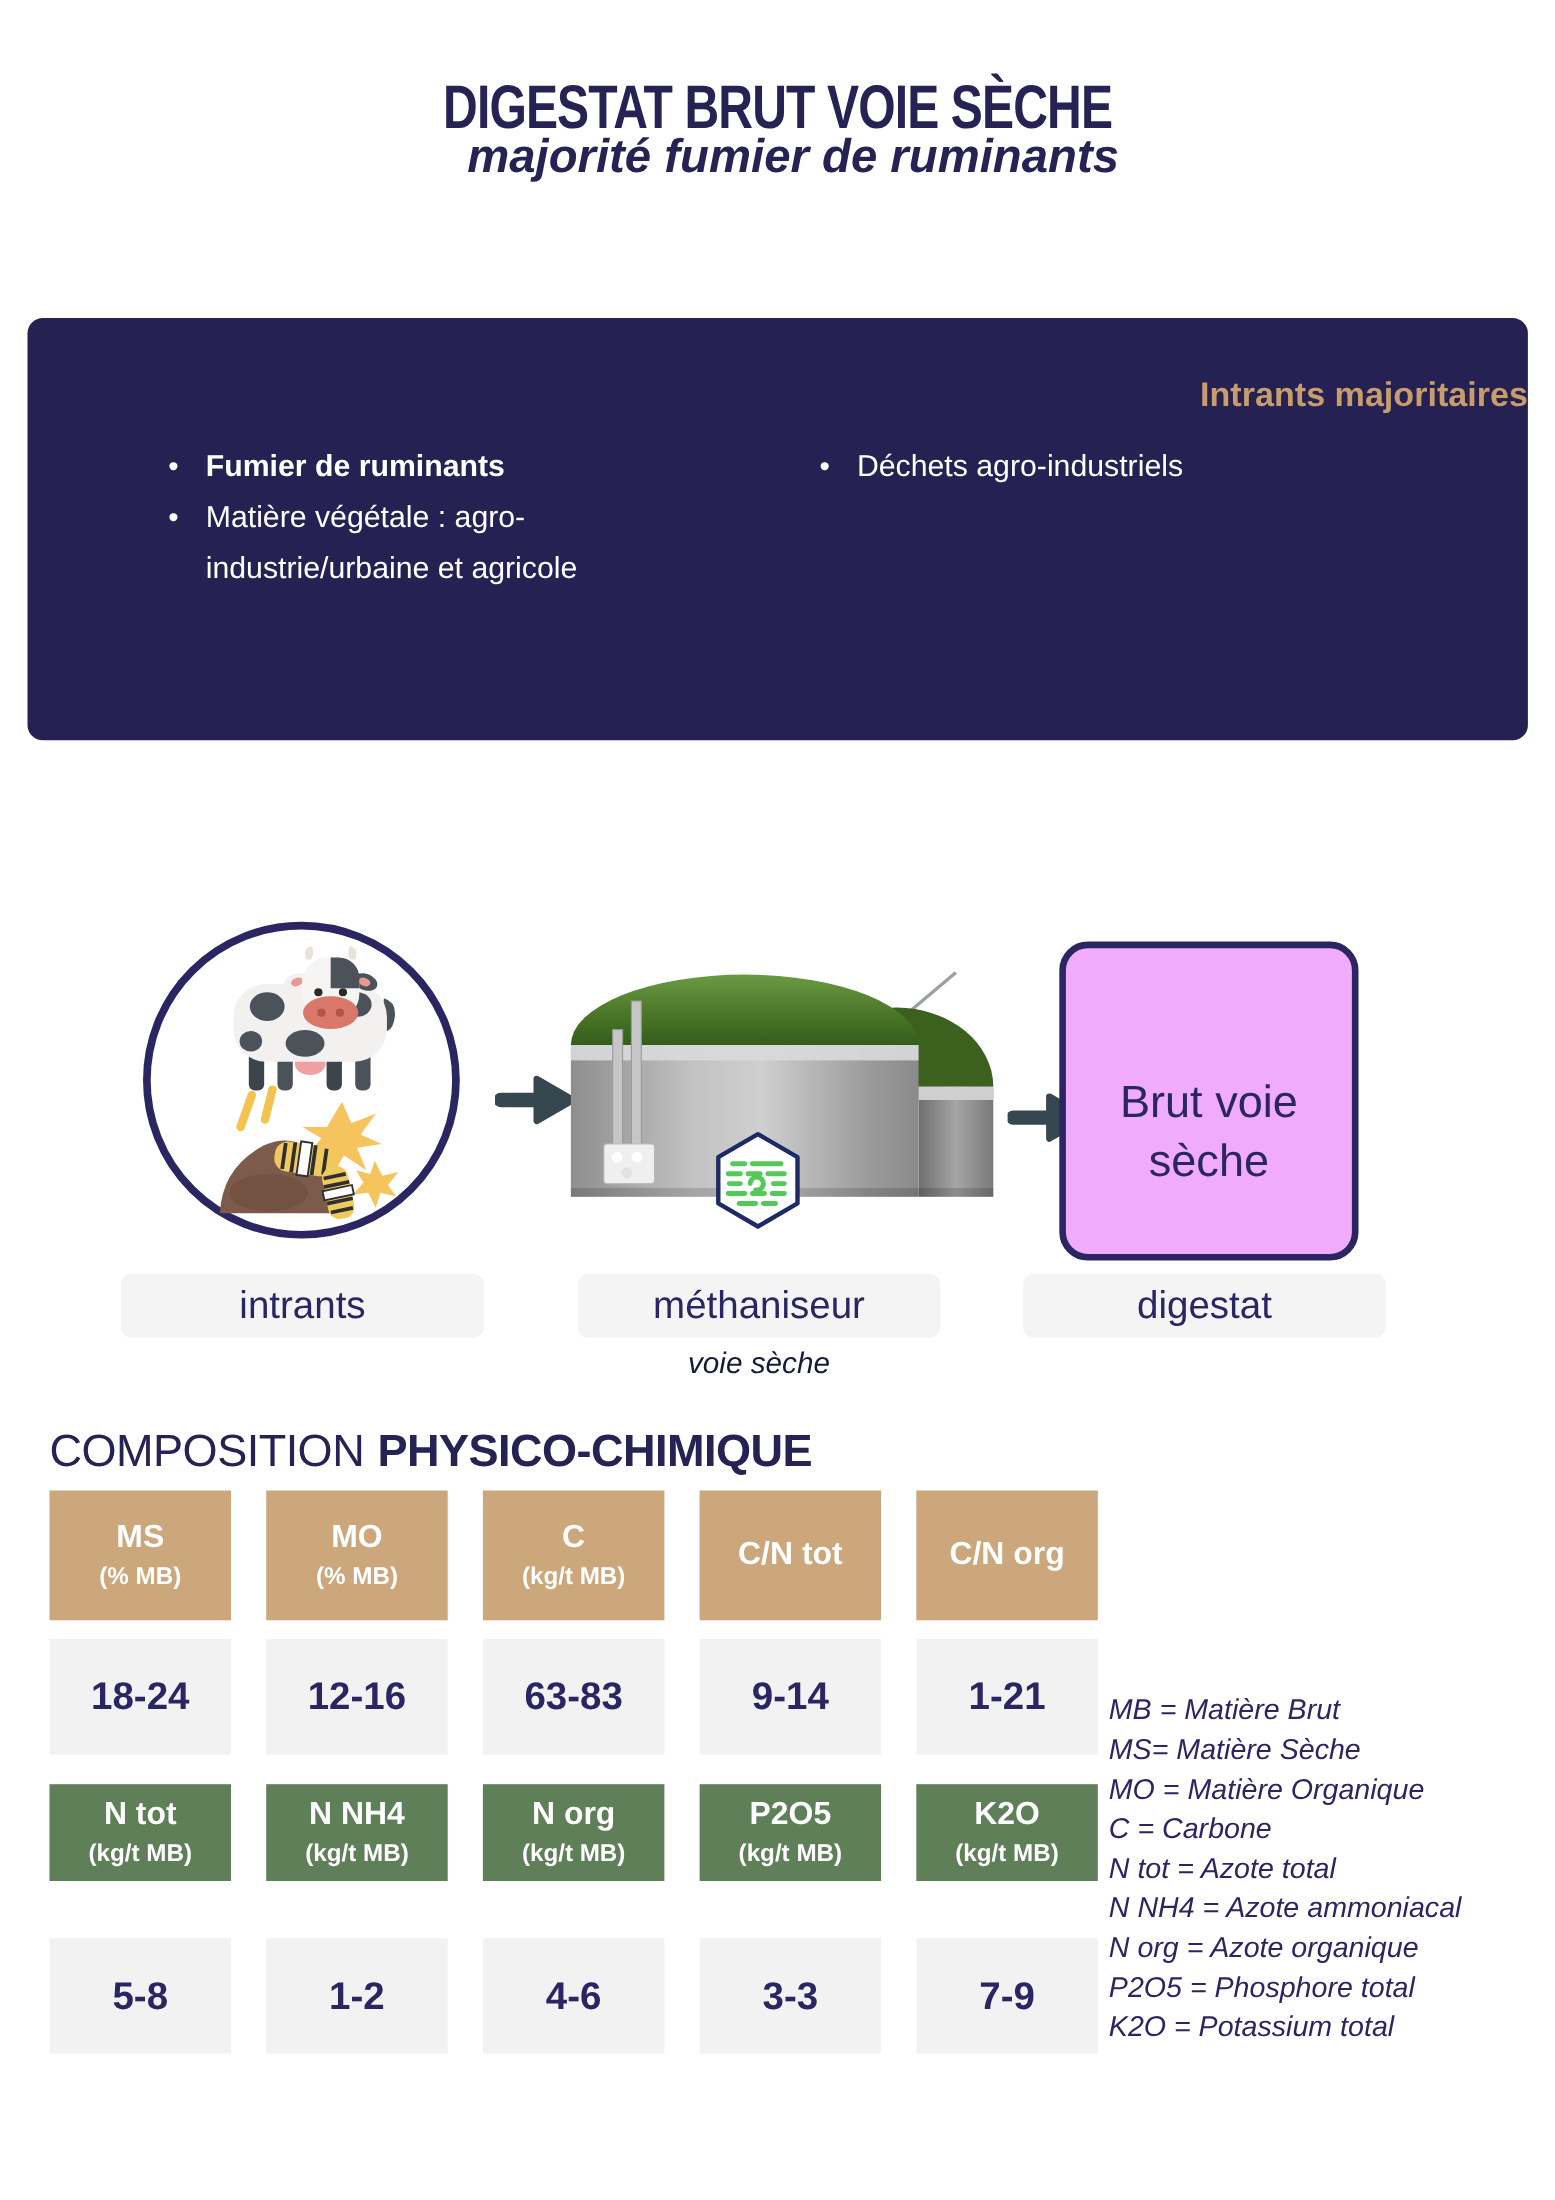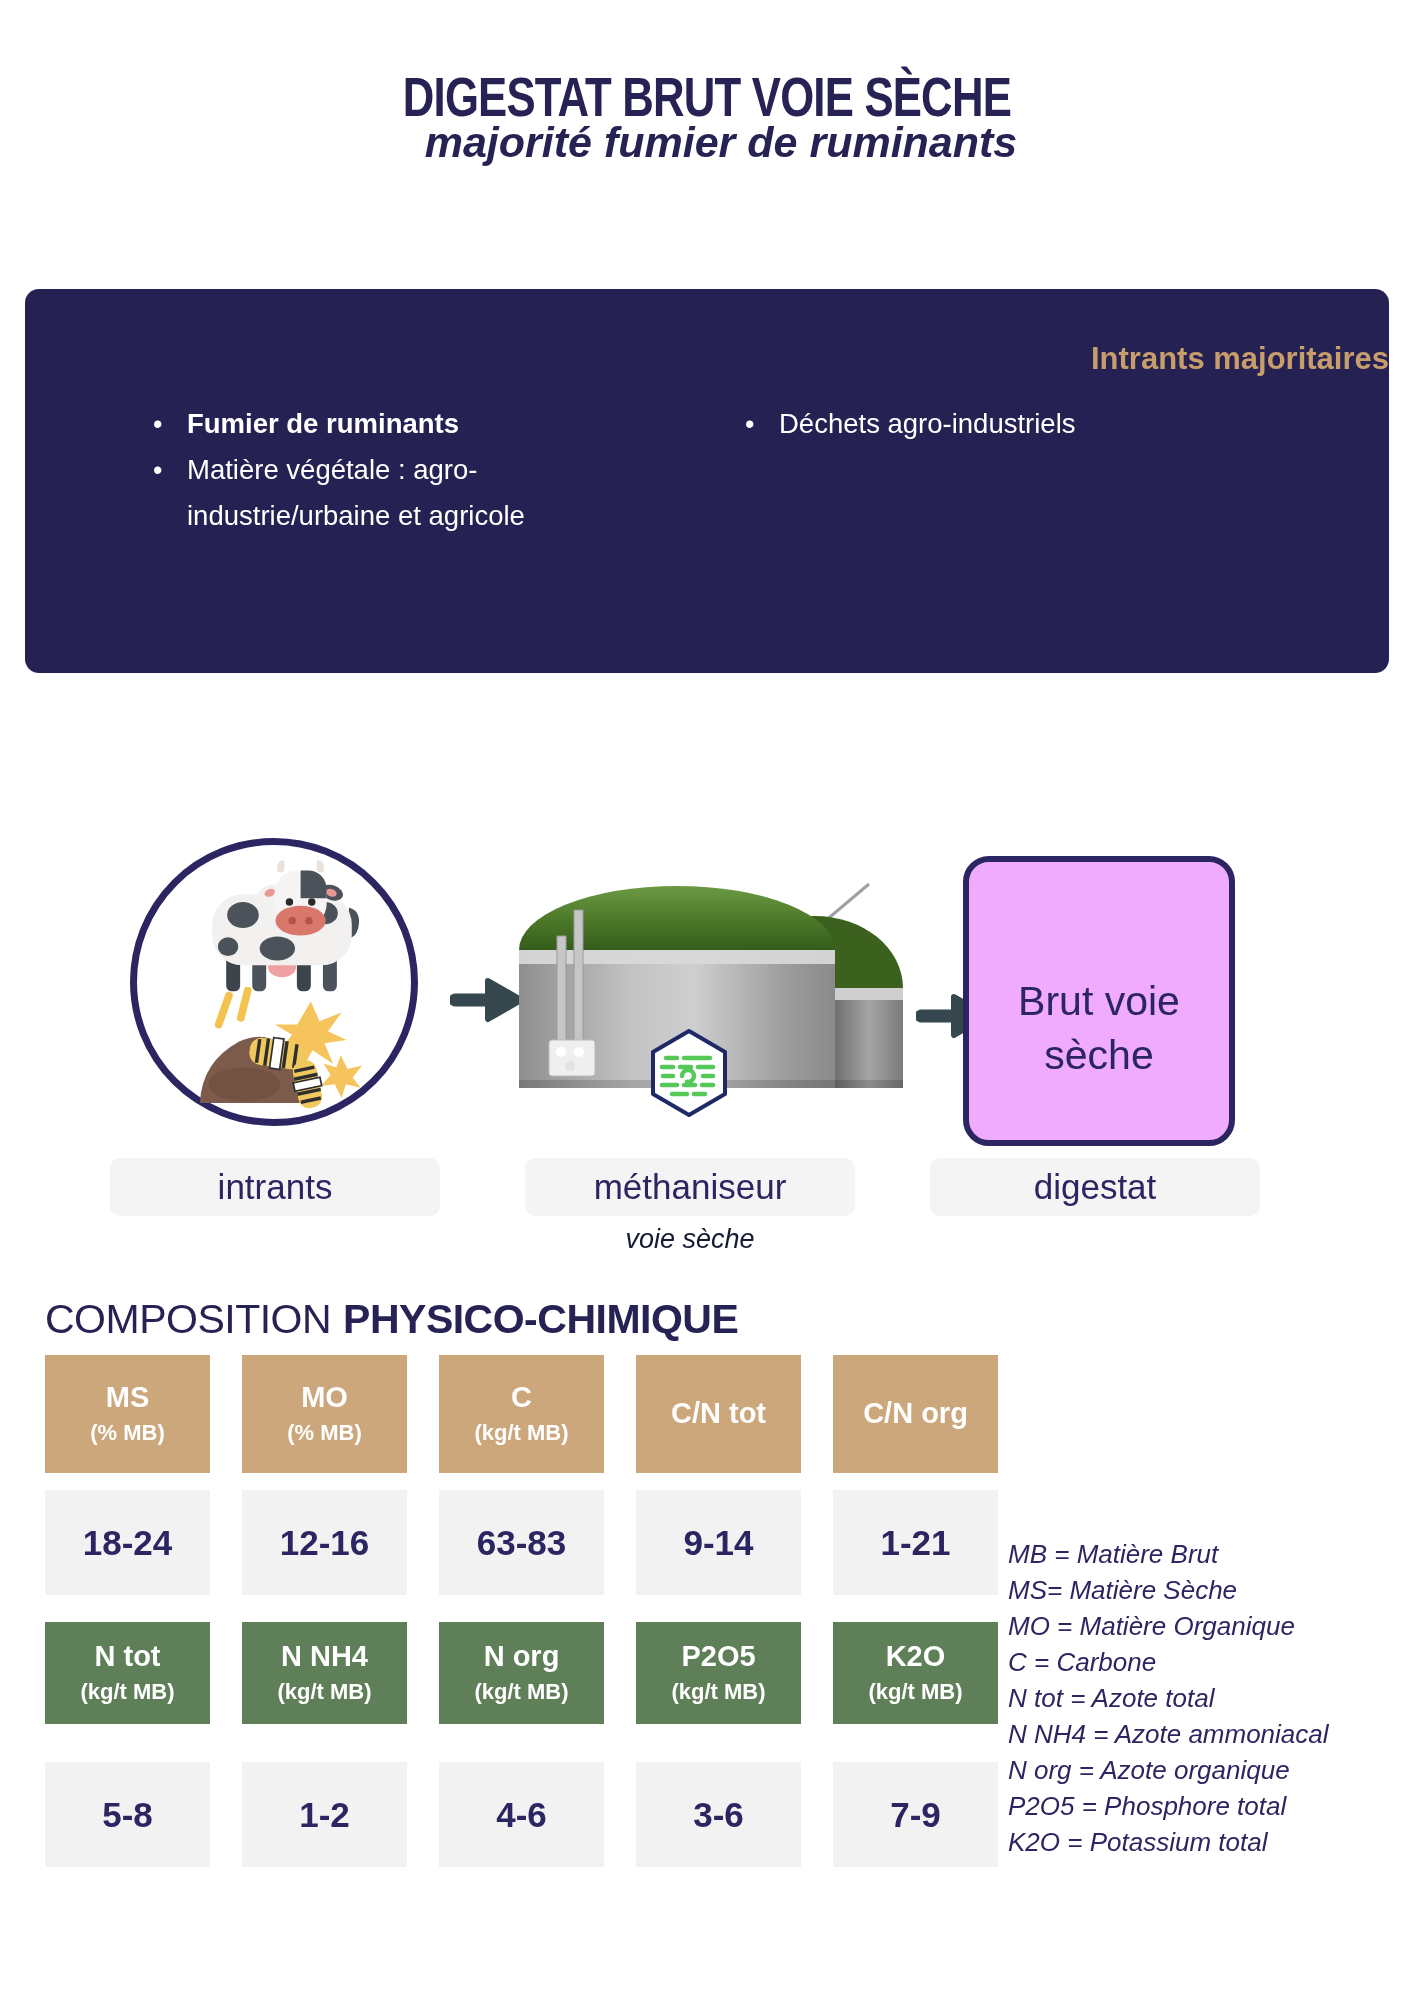--- a/index.html
+++ b/index.html
@@ -60,21 +60,21 @@
   .comp-heading{position:absolute;left:45px;top:1296px;font-size:41px;color:var(--title_navy);
                 letter-spacing:-0.5px;}
   .comp-heading .reg{font-weight:400;margin-right:12px;}
   .comp-heading .bld{font-weight:700;}
 
   .comp-row{position:absolute;left:45px;display:flex;gap:32px;}
   .row-h1{top:1355px;} .row-v1{top:1490px;} .row-h2{top:1622px;} .row-v2{top:1762px;}
   .hcell{width:165px;display:flex;flex-direction:column;align-items:center;justify-content:center;
          color:#fff;font-weight:700;text-align:center;}
   .row-h1 .hcell{height:118px;background:var(--tan_cell);}
-  .row-h2 .hcell{height:102px;background:var(--green_cell);}
+  .row-h2 .hcell{height:88px;background:var(--green_cell);}
   .hname{font-size:29px;line-height:1.1;}
   .hunit{font-size:22px;margin-top:7px;}
   .hunit:empty{display:none;}
   .vcell{width:165px;height:105px;background:var(--value_cell_gray);
          display:flex;align-items:center;justify-content:center;
          font-size:35px;font-weight:700;color:var(--navy_text);}
 
   .legend{position:absolute;left:1008px;top:1536px;font-size:26px;font-style:italic;
           color:var(--navy_text);line-height:36px;}
 </style>
@@ -284,21 +284,21 @@
     <div class="hcell">
       <span class="hname">K2O</span>
       <span class="hunit">(kg/t MB)</span>
     </div>
   </div>
 
   <div class="comp-row row-v2">
     <div class="vcell">5-8</div>
     <div class="vcell">1-2</div>
     <div class="vcell">4-6</div>
-    <div class="vcell">3-6</div>
+    <div class="vcell">3-3</div>
     <div class="vcell">7-9</div>
   </div>
 
   <div class="legend">
     <div>MB = Matière Brut</div>
     <div>MS= Matière Sèche</div>
     <div>MO = Matière Organique</div>
     <div>C = Carbone</div>
     <div>N tot = Azote total</div>
     <div>N NH4 = Azote ammoniacal</div>

